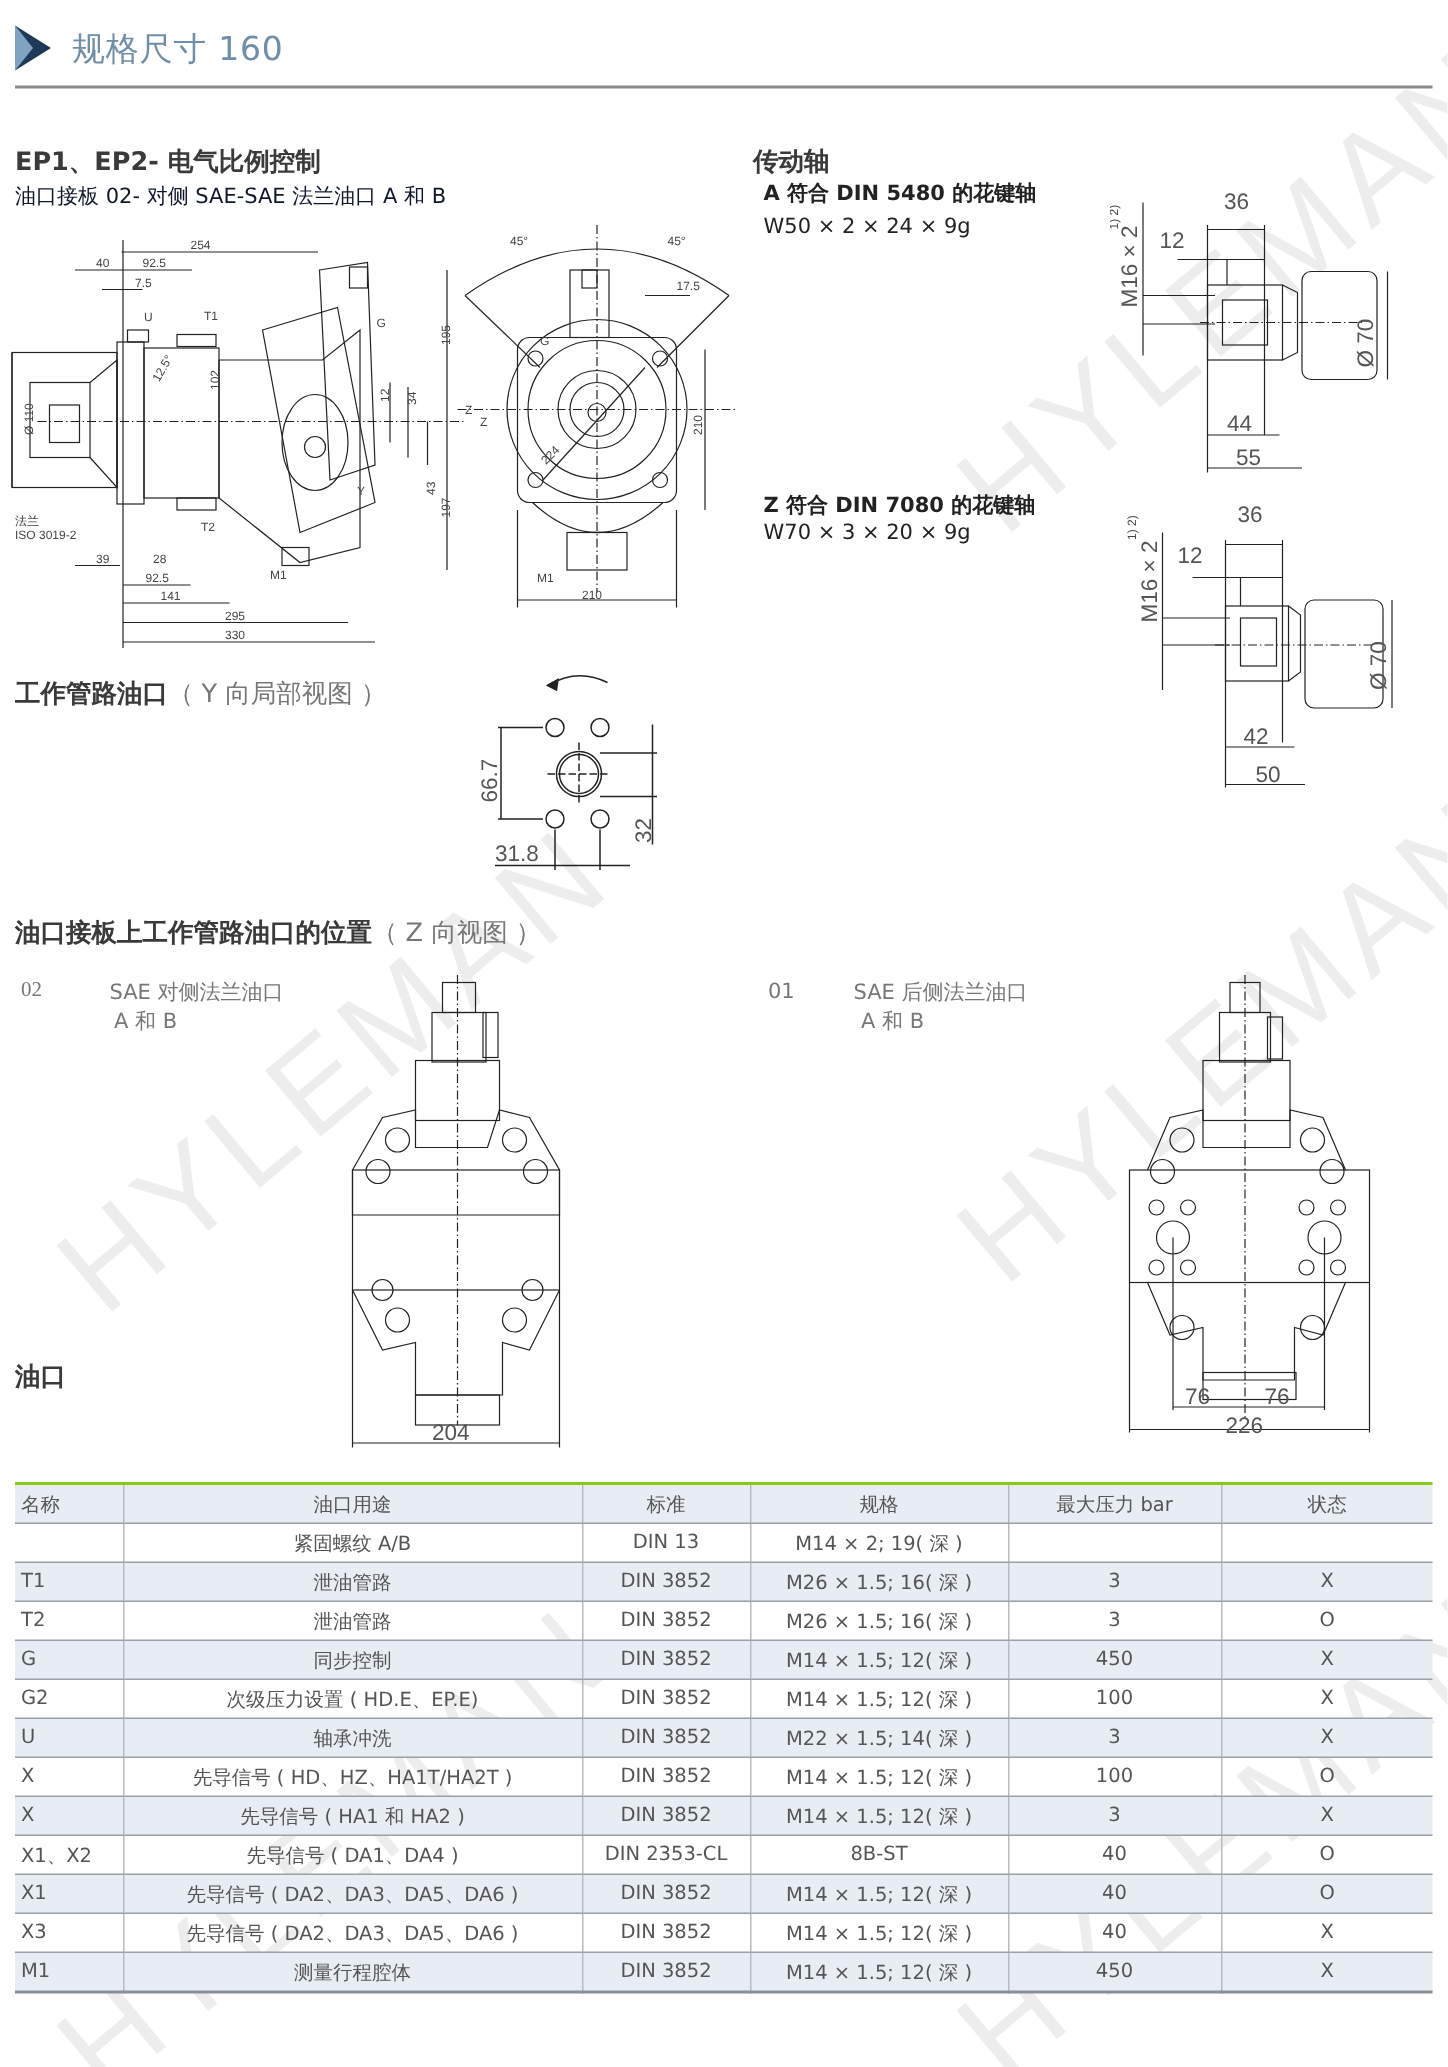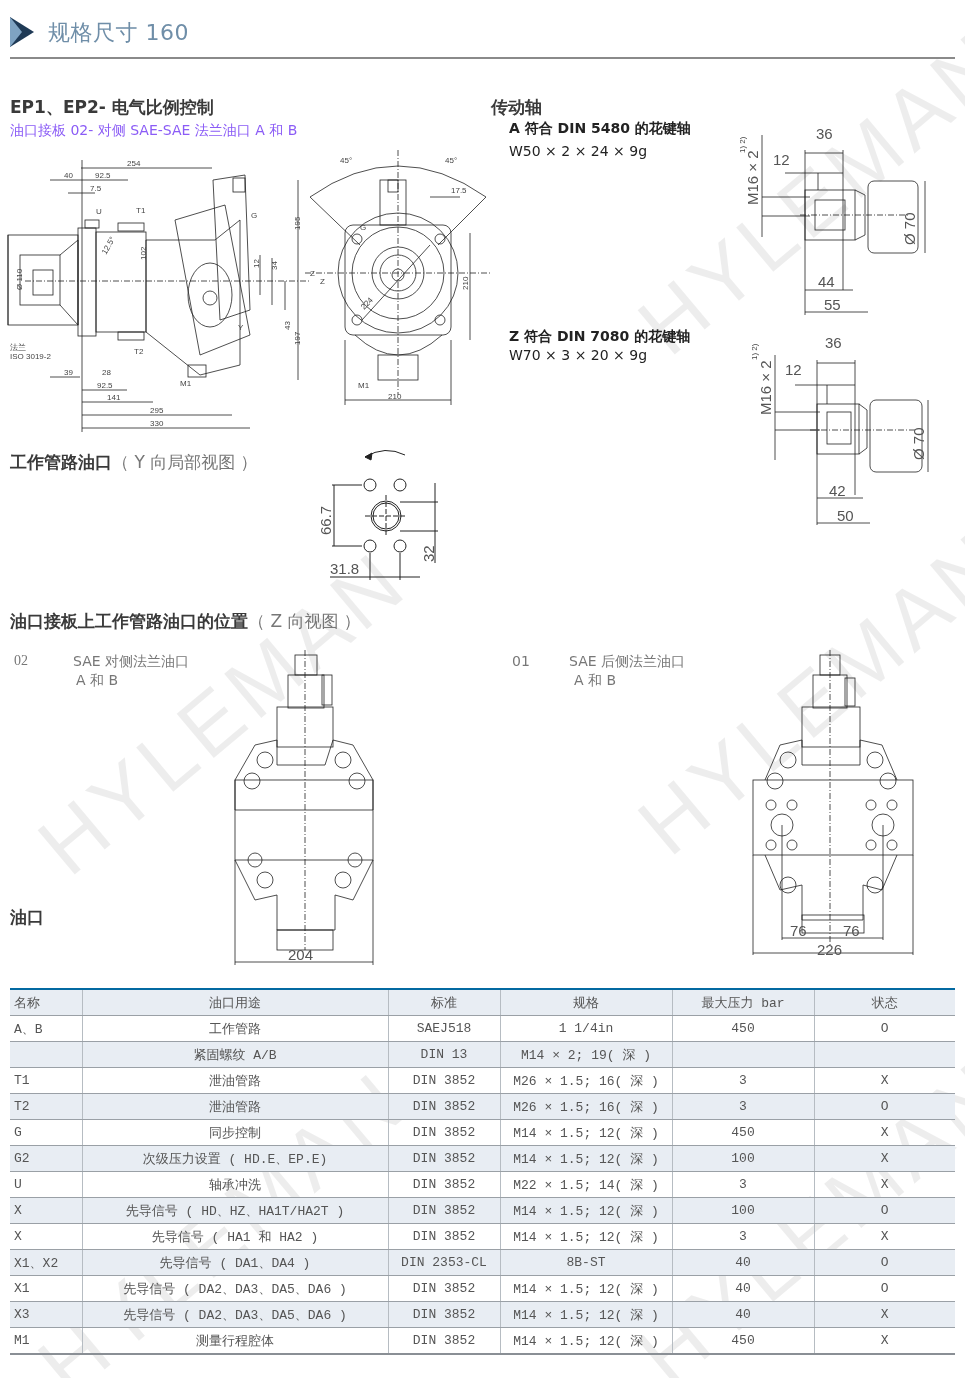--- a/index.html
+++ b/index.html
@@ -3,35 +3,35 @@
 <meta charset="utf-8">
 <style>
   html,body{margin:0;padding:0;background:#fff;}
   body{width:965px;height:1378px;position:relative;overflow:hidden;font-family:"DejaVu Sans","Liberation Sans",sans-serif;color:#333;}
   .abs{position:absolute;}
   .title-bar{left:0;top:0;width:964px;height:60px;}
   .title-arrow{left:10px;top:17px;width:24px;height:30px;}
   .page-title{left:48px;top:18px;font-size:22px;color:#6f8ea8;letter-spacing:0.5px;}
   .title-rule{left:10px;top:57px;width:945px;height:2px;background:#8a8a8a;}
   .h-bold{font-weight:bold;font-size:17px;color:#3a3a3a;}
-  .h-sub{font-size:14px;color:#8b5cf6;}
+  .h-sub{font-size:14px;color:#0f172a;}
   .h-sub-dark{font-size:14px;color:#222;}
   .h-bold-sm{font-weight:bold;font-size:14px;color:#222;}
   .light{font-weight:normal;color:#777;}
   svg text{font-family:"Liberation Sans",sans-serif;}
   .dimS{font-size:8px;fill:#444;}
   .dimL{font-size:15px;fill:#555;}
   .watermark{position:absolute;font-size:84px;color:rgba(0,0,0,0.07);font-family:"Liberation Sans",sans-serif;letter-spacing:6px;transform:rotate(-40deg);transform-origin:left top;white-space:nowrap;pointer-events:none;}
   table.ports{position:absolute;left:10px;top:988px;width:945px;border-collapse:collapse;font-size:13px;color:#555;}
   table.ports th,table.ports td{height:25px;padding:0 4px;border-top:1px solid #9aa0a6;border-bottom:1px solid #9aa0a6;text-align:center;font-weight:normal;}
   table.ports th:not(:last-child),table.ports td:not(:last-child){border-right:1px solid #b6bcc2;}
   table.ports th:first-child,table.ports td:first-child{text-align:left;}
   table.ports thead tr{background:#e8edf3;}
   table.ports tbody tr:nth-child(even){background:#e8edf3;}
-  table.ports{border-top:2px solid #0369a1;border-bottom:2px solid #8a8f95;font-family:Liberation Mono, monospace;}
+  table.ports{border-top:2px solid #84cc16;border-bottom:2px solid #8a8f95;}
 </style>
 </head>
 <body>
 
 <div class="watermark" style="left:20px;top:820px;">HYLEMAN</div>
 <div class="watermark" style="left:620px;top:300px;">HYLEMAN</div>
 <div class="watermark" style="left:620px;top:800px;">HYLEMAN</div>
 <div class="watermark" style="left:20px;top:1340px;">HYLEMAN</div>
 <div class="watermark" style="left:620px;top:1330px;">HYLEMAN</div>
 
@@ -149,21 +149,21 @@
   <text class="dimS" x="145" y="18">45°</text>
   <text class="dimS" x="151" y="48">17.5</text>
   <text class="dimS" x="60" y="85">G</text>
   <text class="dimS" x="64" y="165" transform="rotate(-45 64 165)">224</text>
   <text class="dimS" x="168" y="145" transform="rotate(-90 168 145)">210</text>
   <text class="dimS" x="88" y="254">210</text>
   <text class="dimS" x="58" y="243">M1</text>
   <text class="dimS" x="10" y="131">Z</text>
 </svg>
 
-<div class="abs h-bold" style="left:491px;top:96px;">传动轴</div>
+<div class="abs h-bold" style="left:502px;top:96px;">传动轴</div>
 <div class="abs h-bold-sm" style="left:509px;top:120px;">A 符合 DIN 5480 的花键轴</div>
 <div class="abs h-sub-dark" style="left:509px;top:143px;">W50 × 2 × 24 × 9g</div>
 
 <svg class="abs" style="left:740px;top:125px;" width="200" height="195" viewBox="0 0 200 195">
   <g stroke="#222" stroke-width="0.8" fill="none">
     <line x1="22" y1="10" x2="22" y2="112"></line>
     <line x1="22" y1="72" x2="70" y2="72"></line>
     <line x1="22" y1="91" x2="70" y2="91"></line>
     <rect x="65" y="65" width="50" height="50"></rect>
     <rect x="75" y="75" width="30" height="30"></rect>
@@ -343,28 +343,20 @@
       <th>名称</th>
       <th>油口用途</th>
       <th>标准</th>
       <th>规格</th>
       <th>最大压力 bar</th>
       <th>状态</th>
     </tr>
   </thead>
   <tbody>
     <tr>
-        <td>A、B</td>
-        <td>工作管路</td>
-        <td>SAEJ518</td>
-        <td>1 1/4in</td>
-        <td>450</td>
-        <td>O</td>
-      </tr>
-    <tr>
         <td></td>
         <td>紧固螺纹 A/B</td>
         <td>DIN 13</td>
         <td>M14 × 2; 19( 深 )</td>
         <td></td>
         <td></td>
       </tr>
     <tr>
         <td>T1</td>
         <td>泄油管路</td>

